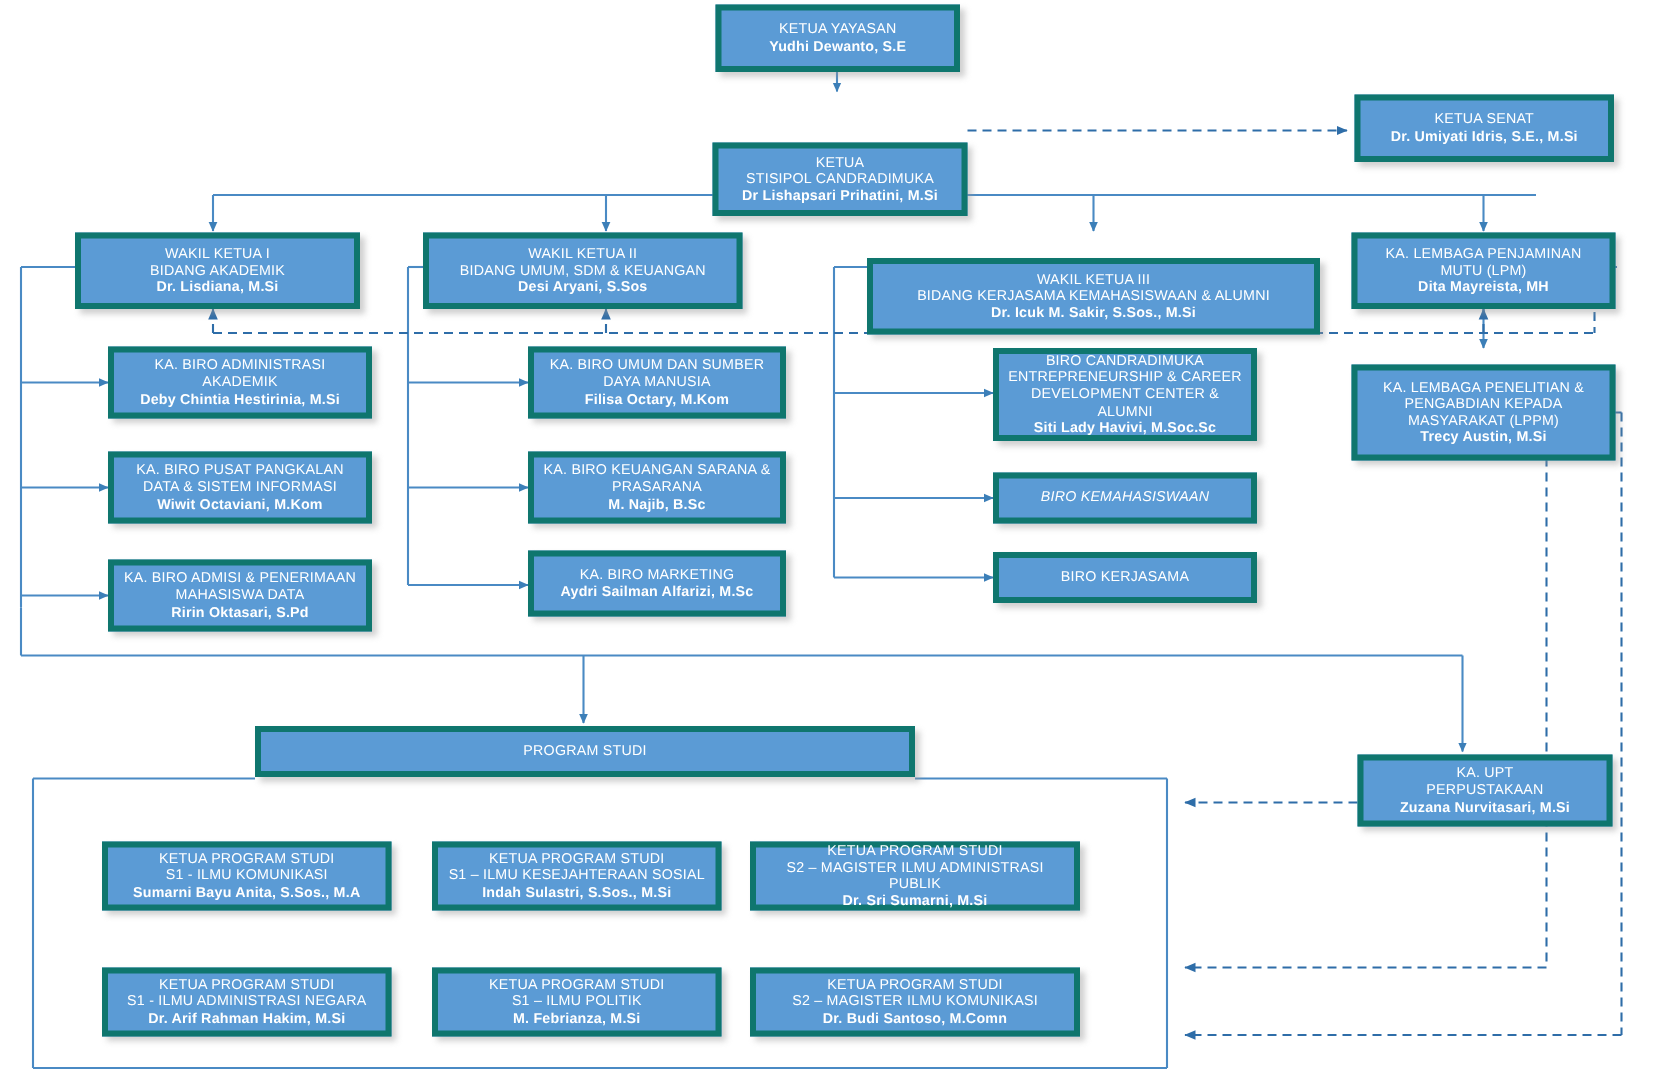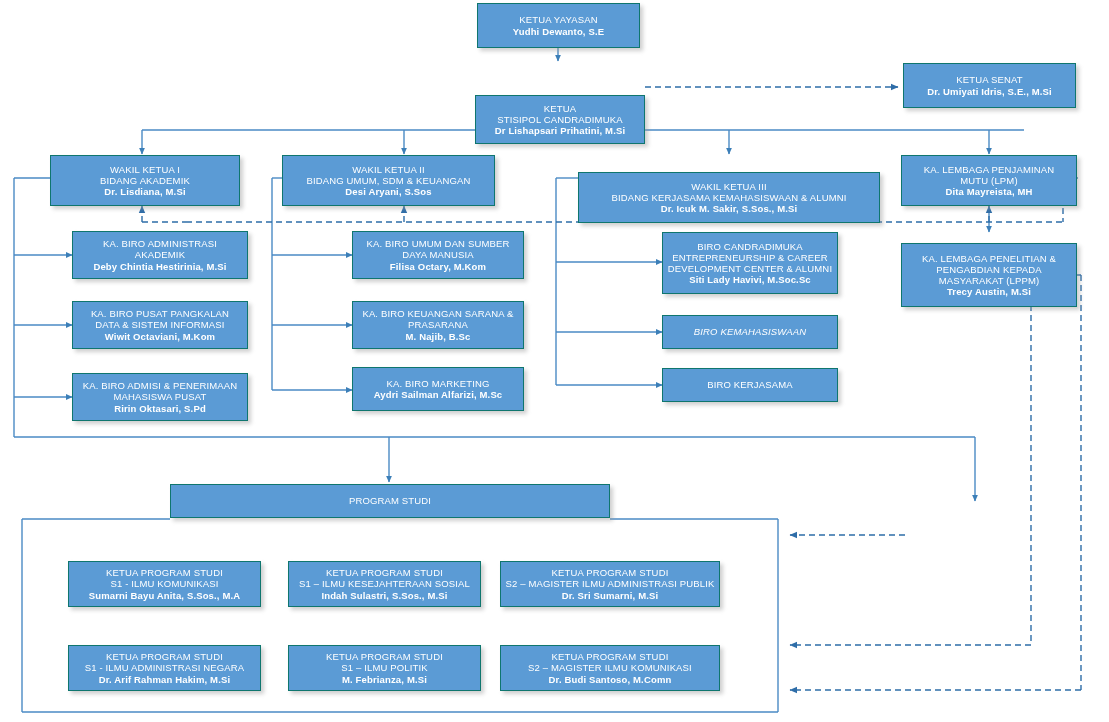--- a/index.html
+++ b/index.html
@@ -23,21 +23,21 @@
     left: 0;
     top: 0;
     width: 1109px;
     height: 722px;
     pointer-events: none;
   }
   .node {
     position: absolute;
     box-sizing: border-box;
     background: #5B9BD5;
-    border: 1px solid #0f766e;
+    border: 4px solid #0f766e;
     color: #ffffff;
     display: flex;
     flex-direction: column;
     align-items: center;
     justify-content: center;
     text-align: center;
     line-height: 1.18;
     padding: 2px 4px;
     box-shadow: 3px 3px 4px rgba(150,150,150,0.45);
     z-index: 5;
@@ -191,21 +191,21 @@
   </div>
 
   <div class="node" style="left:72px; top:301px; width:176px; height:48px;">
     <span class="ln">KA. BIRO PUSAT PANGKALAN</span>
     <span class="ln">DATA &amp; SISTEM INFORMASI</span>
     <span class="ln name">Wiwit Octaviani, M.Kom</span>
   </div>
 
   <div class="node" style="left:72px; top:373px; width:176px; height:48px;">
     <span class="ln">KA. BIRO ADMISI &amp; PENERIMAAN</span>
-    <span class="ln">MAHASISWA PUSAT</span>
+    <span class="ln">MAHASISWA DATA</span>
     <span class="ln name">Ririn Oktasari, S.Pd</span>
   </div>
 
   <div class="node" style="left:352px; top:231px; width:172px; height:48px;">
     <span class="ln">KA. BIRO UMUM DAN SUMBER</span>
     <span class="ln">DAYA MANUSIA</span>
     <span class="ln name">Filisa Octary, M.Kom</span>
   </div>
 
   <div class="node" style="left:352px; top:301px; width:172px; height:48px;">
@@ -231,20 +231,25 @@
   </div>
 
   <div class="node" style="left:662px; top:368px; width:176px; height:34px;">
     <span class="ln">BIRO KERJASAMA</span>
   </div>
 
   <div class="node" style="left:170px; top:484px; width:440px; height:34px;">
     <span class="ln">PROGRAM STUDI</span>
   </div>
 
+  <div class="node" style="left:905px; top:503px; width:170px; height:48px;">
+    <span class="ln">KA. UPT</span>
+    <span class="ln">PERPUSTAKAAN</span>
+    <span class="ln name">Zuzana Nurvitasari, M.Si</span>
+  </div>
 
   <div class="node" style="left:68px; top:561px; width:193px; height:46px;">
     <span class="ln">KETUA PROGRAM STUDI</span>
     <span class="ln">S1 - ILMU KOMUNIKASI</span>
     <span class="ln name">Sumarni Bayu Anita, S.Sos., M.A</span>
   </div>
 
   <div class="node" style="left:288px; top:561px; width:193px; height:46px;">
     <span class="ln">KETUA PROGRAM STUDI</span>
     <span class="ln">S1 – ILMU KESEJAHTERAAN SOSIAL</span>

